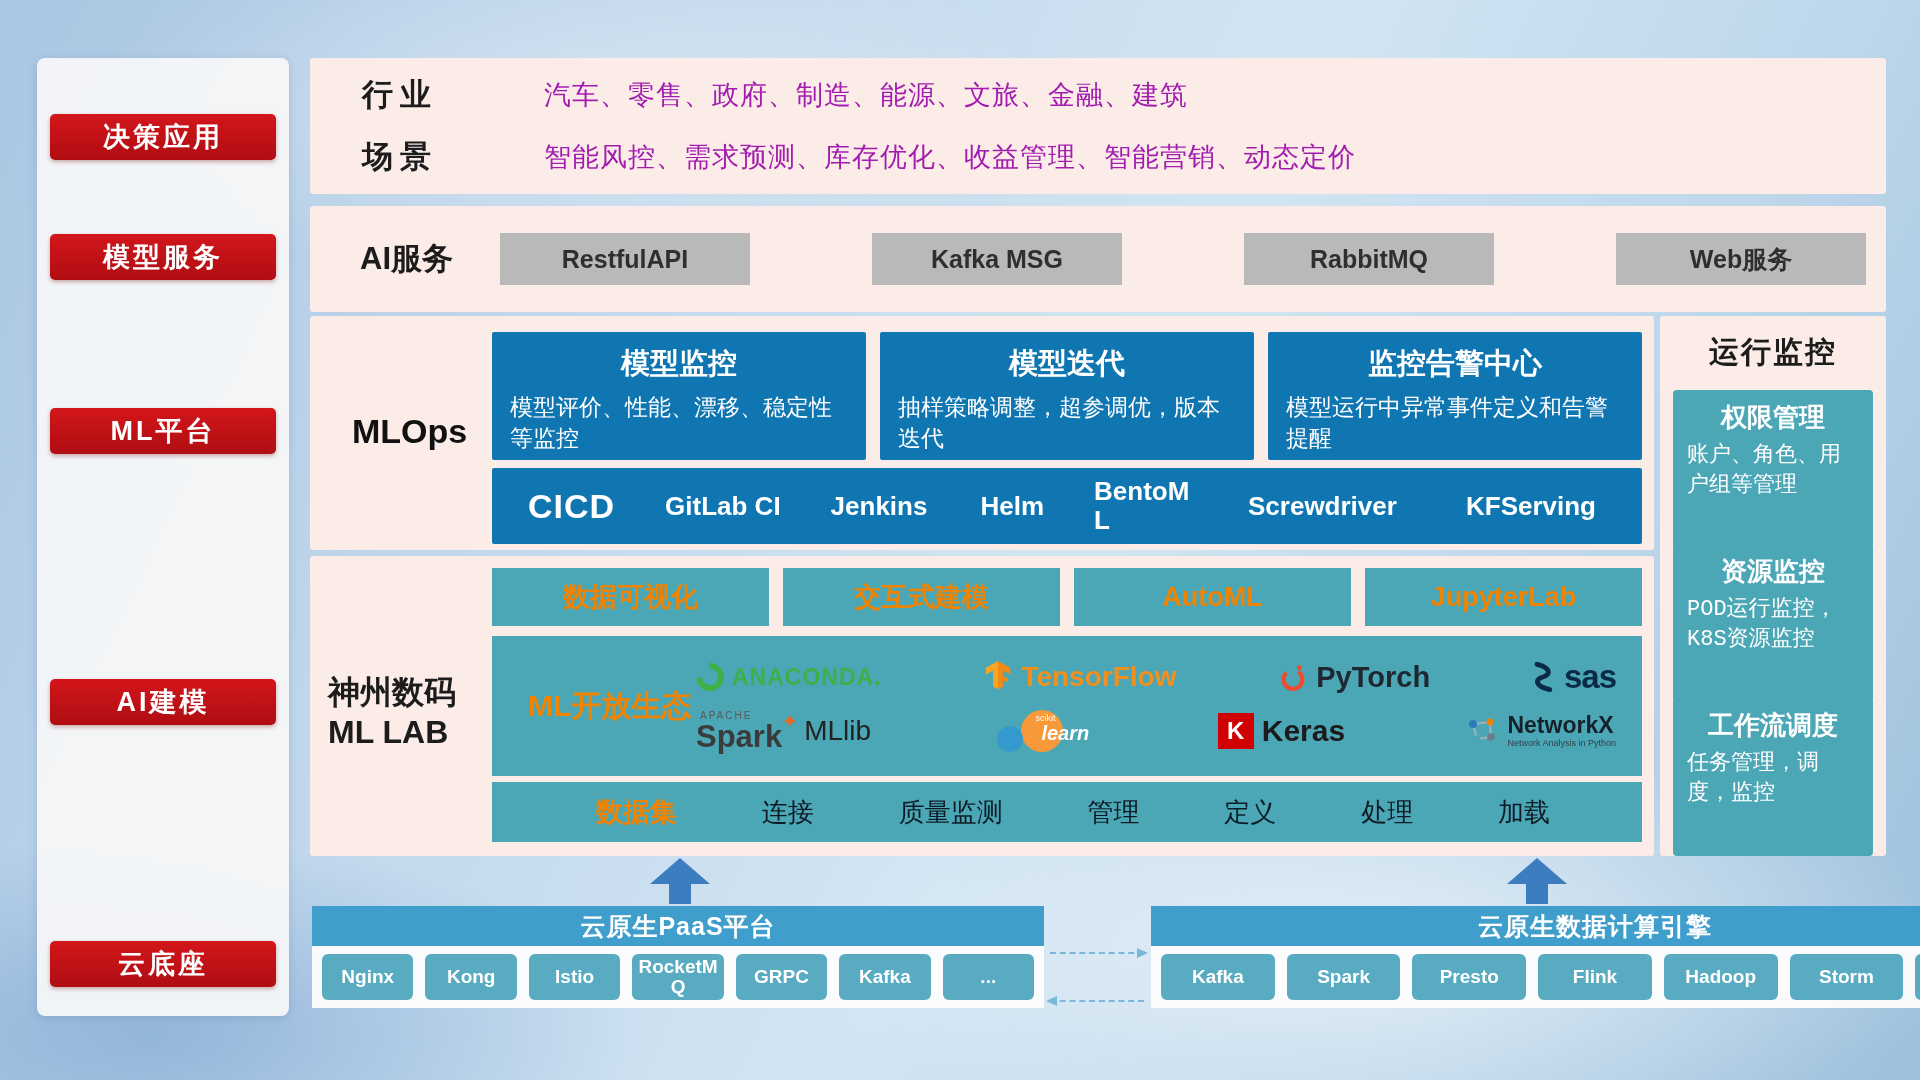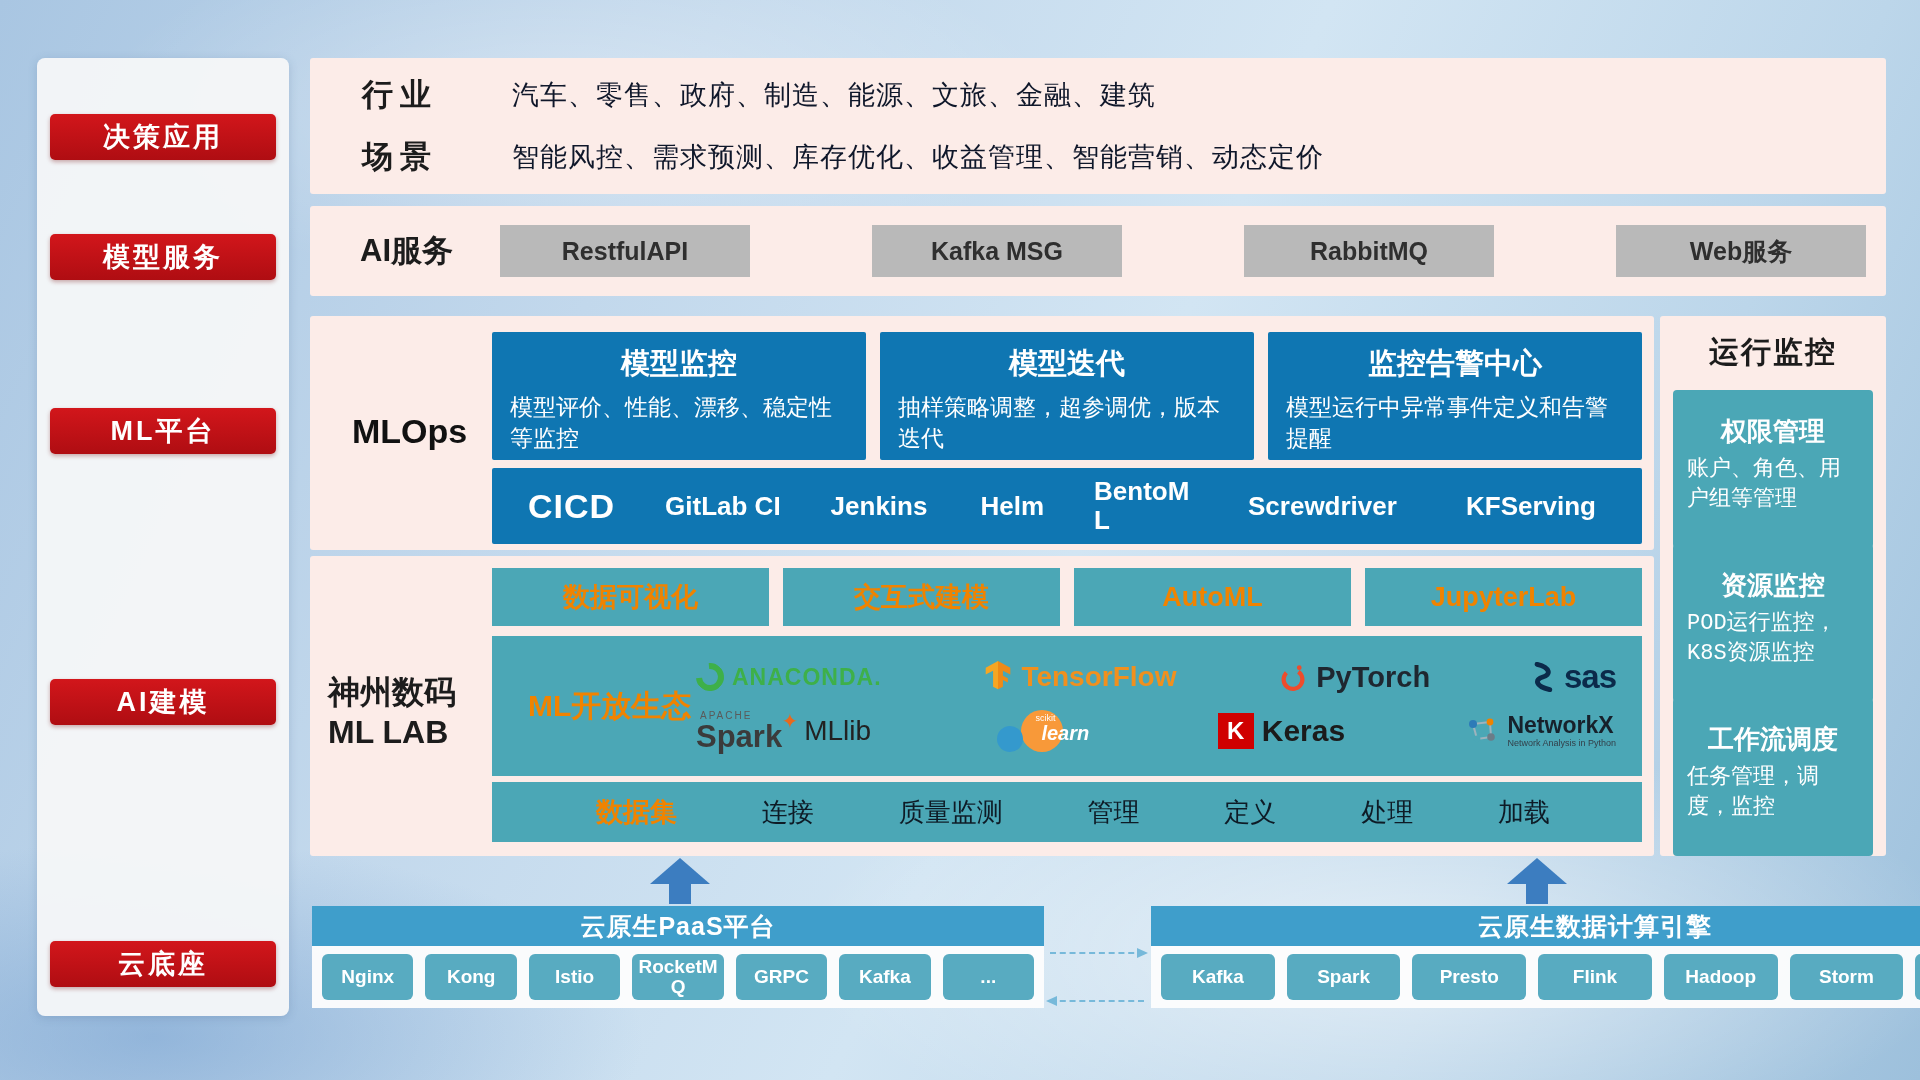--- a/index.html
+++ b/index.html
@@ -27,30 +27,30 @@
     position:absolute; left:13px; width:226px; height:46px;
     background:linear-gradient(#d2161b,#af0d12); color:#fff;
     font-size:27px; font-weight:bold; letter-spacing:3px;
     display:flex; align-items:center; justify-content:center;
     border-radius:5px; box-shadow:0 2px 4px rgba(120,20,20,0.35); cursor:pointer;
   }
 
   
   .panel { position:absolute; background:#fcece8; border-radius:3px; }
   .panel-industry { left:310px; top:58px;  width:1576px; height:136px; }
-  .panel-aisvc    { left:310px; top:206px; width:1576px; height:90px; }
+  .panel-aisvc    { left:310px; top:206px; width:1576px; height:106px; }
   .panel-mlops    { left:310px; top:316px; width:1344px; height:234px; }
   .panel-mllab    { left:310px; top:556px; width:1344px; height:300px; }
   .panel-monitor  { left:1660px; top:316px; width:226px; height:540px;font-family:Liberation Mono, monospace; }
 
   
   .panel-industry { display:flex; flex-direction:column; justify-content:center; gap:20px; padding-left:52px; }
   .ind-row { display:flex; align-items:center; }
   .ind-label { width:150px; font-size:31px; font-weight:bold; color:#1c1c1c; letter-spacing:7px; }
-  .ind-value { font-size:27px; color:#0f172a; letter-spacing:1px; }
+  .ind-value { font-size:27px; color:#a21caf; letter-spacing:1px;margin-left:32px; }
 
   
   .panel-aisvc { display:flex; align-items:center; padding-left:50px; }
   .aisvc-label { width:140px; font-size:31px; font-weight:bold; color:#1c1c1c; }
   .aisvc-btns { flex:1; display:flex; justify-content:space-between; padding-right:20px; }
   .gray-btn {
     width:250px; height:52px; background:#b9b9b9; color:#2f2f2f;
     font-size:25px; font-weight:bold;
     display:flex; align-items:center; justify-content:center; cursor:pointer;
   }
@@ -119,21 +119,21 @@
     position:absolute; left:182px; top:226px; width:1150px; height:60px;
     display:flex; align-items:center; justify-content:space-between;
     padding:0 92px 0 104px; font-size:26px; color:#0e1b26;
   }
   .dataset-label { font-size:27px; font-weight:bold; }
 
   
   .monitor-title { text-align:center; margin-top:16px; font-size:30px; font-weight:bold; color:#1c1c1c; letter-spacing:2px; }
   .mon-card {
     position:absolute; left:13px; width:200px; height:158px;
-    border-radius:4px; color:#fff; padding:24px 14px 8px;
+    border-radius:4px; color:#fff; padding:10px 14px 8px;
   }
   .mon-card .mc-title { font-size:26px; font-weight:bold; text-align:center; margin-bottom:6px; }
   .mon-card .mc-desc  { font-size:22px; line-height:1.35; }
 
   
   .up-arrow { position:absolute; width:60px; }
   .up-arrow .tri { width:0; height:0; margin:0 auto; border-left:30px solid transparent; border-right:30px solid transparent; border-bottom:26px solid #3c7dc0; }
   .up-arrow .stem { width:22px; height:20px; margin:0 auto; background:#3c7dc0; }
 
   .found { position:absolute; top:906px; }

